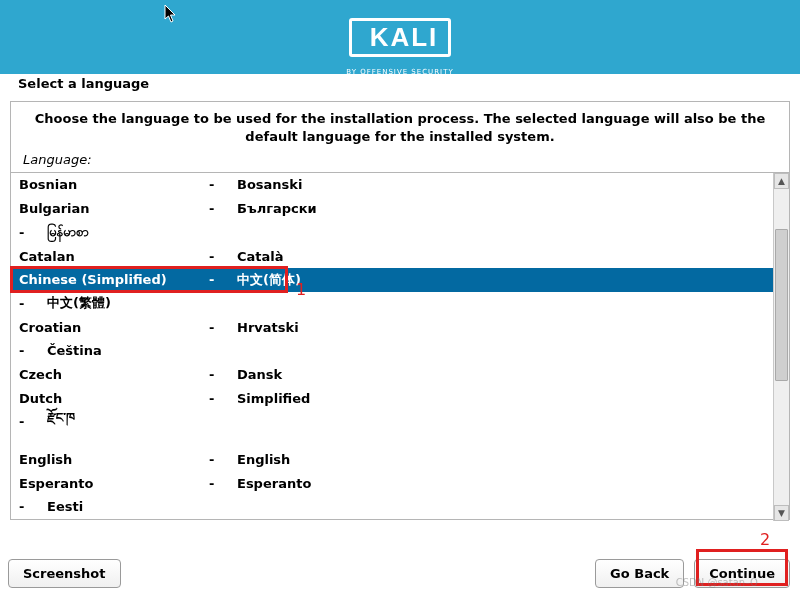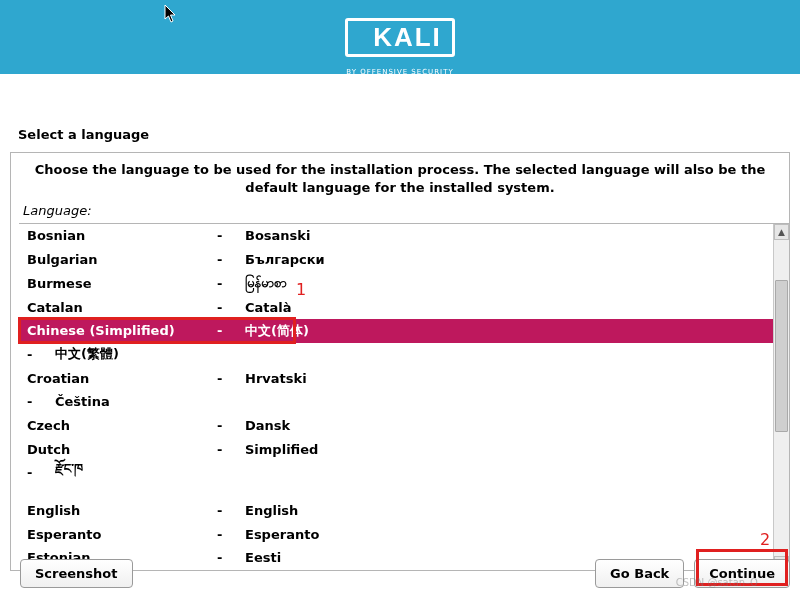--- a/index.html
+++ b/index.html
@@ -17,21 +17,21 @@
     height: 74px;
     background: #2fa7cf;
     display: flex;
     align-items: center;
     justify-content: center;
     position: relative;
   }
   .logo-box {
     border: 3px solid #fff;
     border-radius: 3px;
-    padding: 3px 10px 4px 25px;
+    padding: 3px 10px 4px 18px;
     text-align: center;
     line-height: 1;
   }
   .logo-text {
     color: #fff;
     font-weight: bold;
     font-size: 26px;
     letter-spacing: 2px;
     font-family: Arial, sans-serif;
   }
@@ -42,22 +42,21 @@
     letter-spacing: 1px;
   }
   .cursor {
     position: absolute;
     left: 164px; top: 4px;
     width: 16px; height: 20px;
     pointer-events: none;
   }
   .title {
     font-weight: bold;
-    padding: 14px 18px 10px 18px;
-    margin-top: 39px;
+    padding: 2px 18px 10px 18px;
   }
   .panel {
     margin: 0 10px;
     border: 1px solid #b5b5b5;
     height: 419px;
     position: relative;
   }
   .intro {
     font-weight: bold;
     padding: 8px 10px 6px 10px;
@@ -65,36 +64,35 @@
     text-align: center;
   }
   .field-label {
     font-style: italic;
     padding: 1px 12px 5px 12px;
   }
   .list-wrap {
     position: relative;
     border-top: 1px solid #b5b5b5;
     height: 349px;
-    margin-left: 8px;
   }
   .list {
     position: absolute;
     left: 0; right: 16px; top: 0; bottom: 0;
     overflow: hidden;
   }
   .row {
     display: flex;
     align-items: center;
     height: 23.7px;
     padding-left: 8px;
     font-weight: bold;
     white-space: nowrap;
   }
-  .row.selected { background: #be185d; color: #fff; }
+  .row.selected { background: #0369a1; color: #fff; }
   .row.spacer { height: 14px; }
   .c1 { width: 190px; }
   .c2 { width: 28px; text-align: left; }
   .c3 { }
   .highlight-box {
     position: absolute;
     border: 3px solid #e02020;
     pointer-events: none;
   }
   .vscroll {
@@ -119,21 +117,21 @@
     position: absolute;
     left: 1px; right: 1px;
     top: 56px; height: 152px;
     background: #cfcfcf;
     border: 1px solid #a9a9a9;
     border-radius: 1px;
   }
   .footer {
     position: absolute;
     bottom: 0; left: 0; right: 0;
-    padding: 10px 10px 12px 20px;
+    padding: 10px 10px 12px 8px;
     display: flex;
     align-items: center;
   }
   .btn {
     background: linear-gradient(#fff,#f0f0f0);
     border: 1px solid #9a9a9a;
     border-radius: 4px;
     padding: 6px 14px;
     font-family: inherit;
     font-size: 13px;
@@ -179,21 +177,20 @@
           <span class="c1">Bosnian</span>
           <span class="c2">-</span>
           <span class="c3">Bosanski</span>
         </div>
         <div class="row">
           <span class="c1">Bulgarian</span>
           <span class="c2">-</span>
           <span class="c3">Български</span>
         </div>
         <div class="row">
-          <span class="c1">Burmese</span>
           <span class="c2">-</span>
           <span class="c3">မြန်မာစာ</span>
         </div>
         <div class="row">
           <span class="c1">Catalan</span>
           <span class="c2">-</span>
           <span class="c3">Català</span>
         </div>
         <div class="row selected">
           <span class="c1">Chinese (Simplified)</span>
@@ -232,21 +229,20 @@
           <span class="c1">English</span>
           <span class="c2">-</span>
           <span class="c3">English</span>
         </div>
         <div class="row">
           <span class="c1">Esperanto</span>
           <span class="c2">-</span>
           <span class="c3">Esperanto</span>
         </div>
         <div class="row">
-          <span class="c1">Estonian</span>
           <span class="c2">-</span>
           <span class="c3">Eesti</span>
         </div>
         <div class="row"></div>
       </div>
     <div class="vscroll">
       <div class="arrow up">▲</div>
       <div class="thumb"></div>
       <div class="arrow down">▼</div>
     </div>

